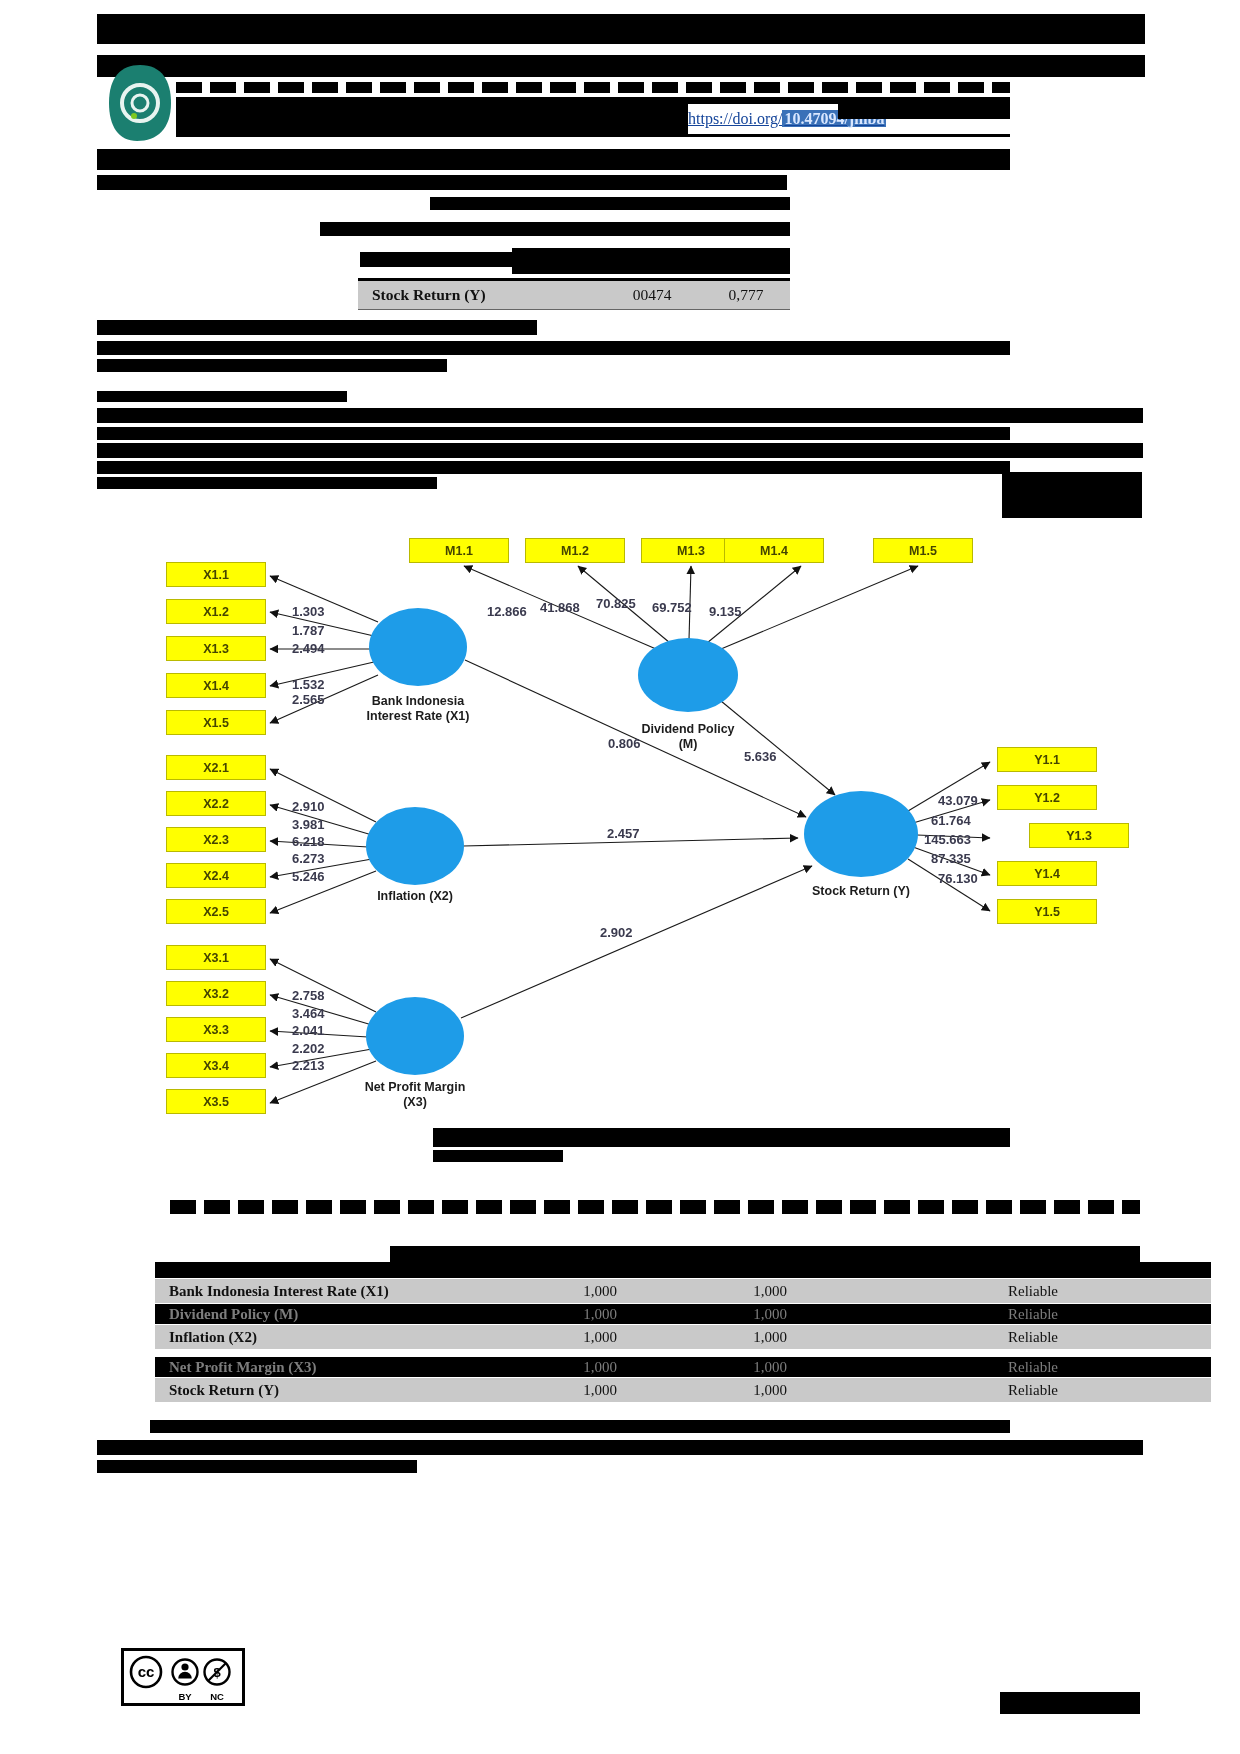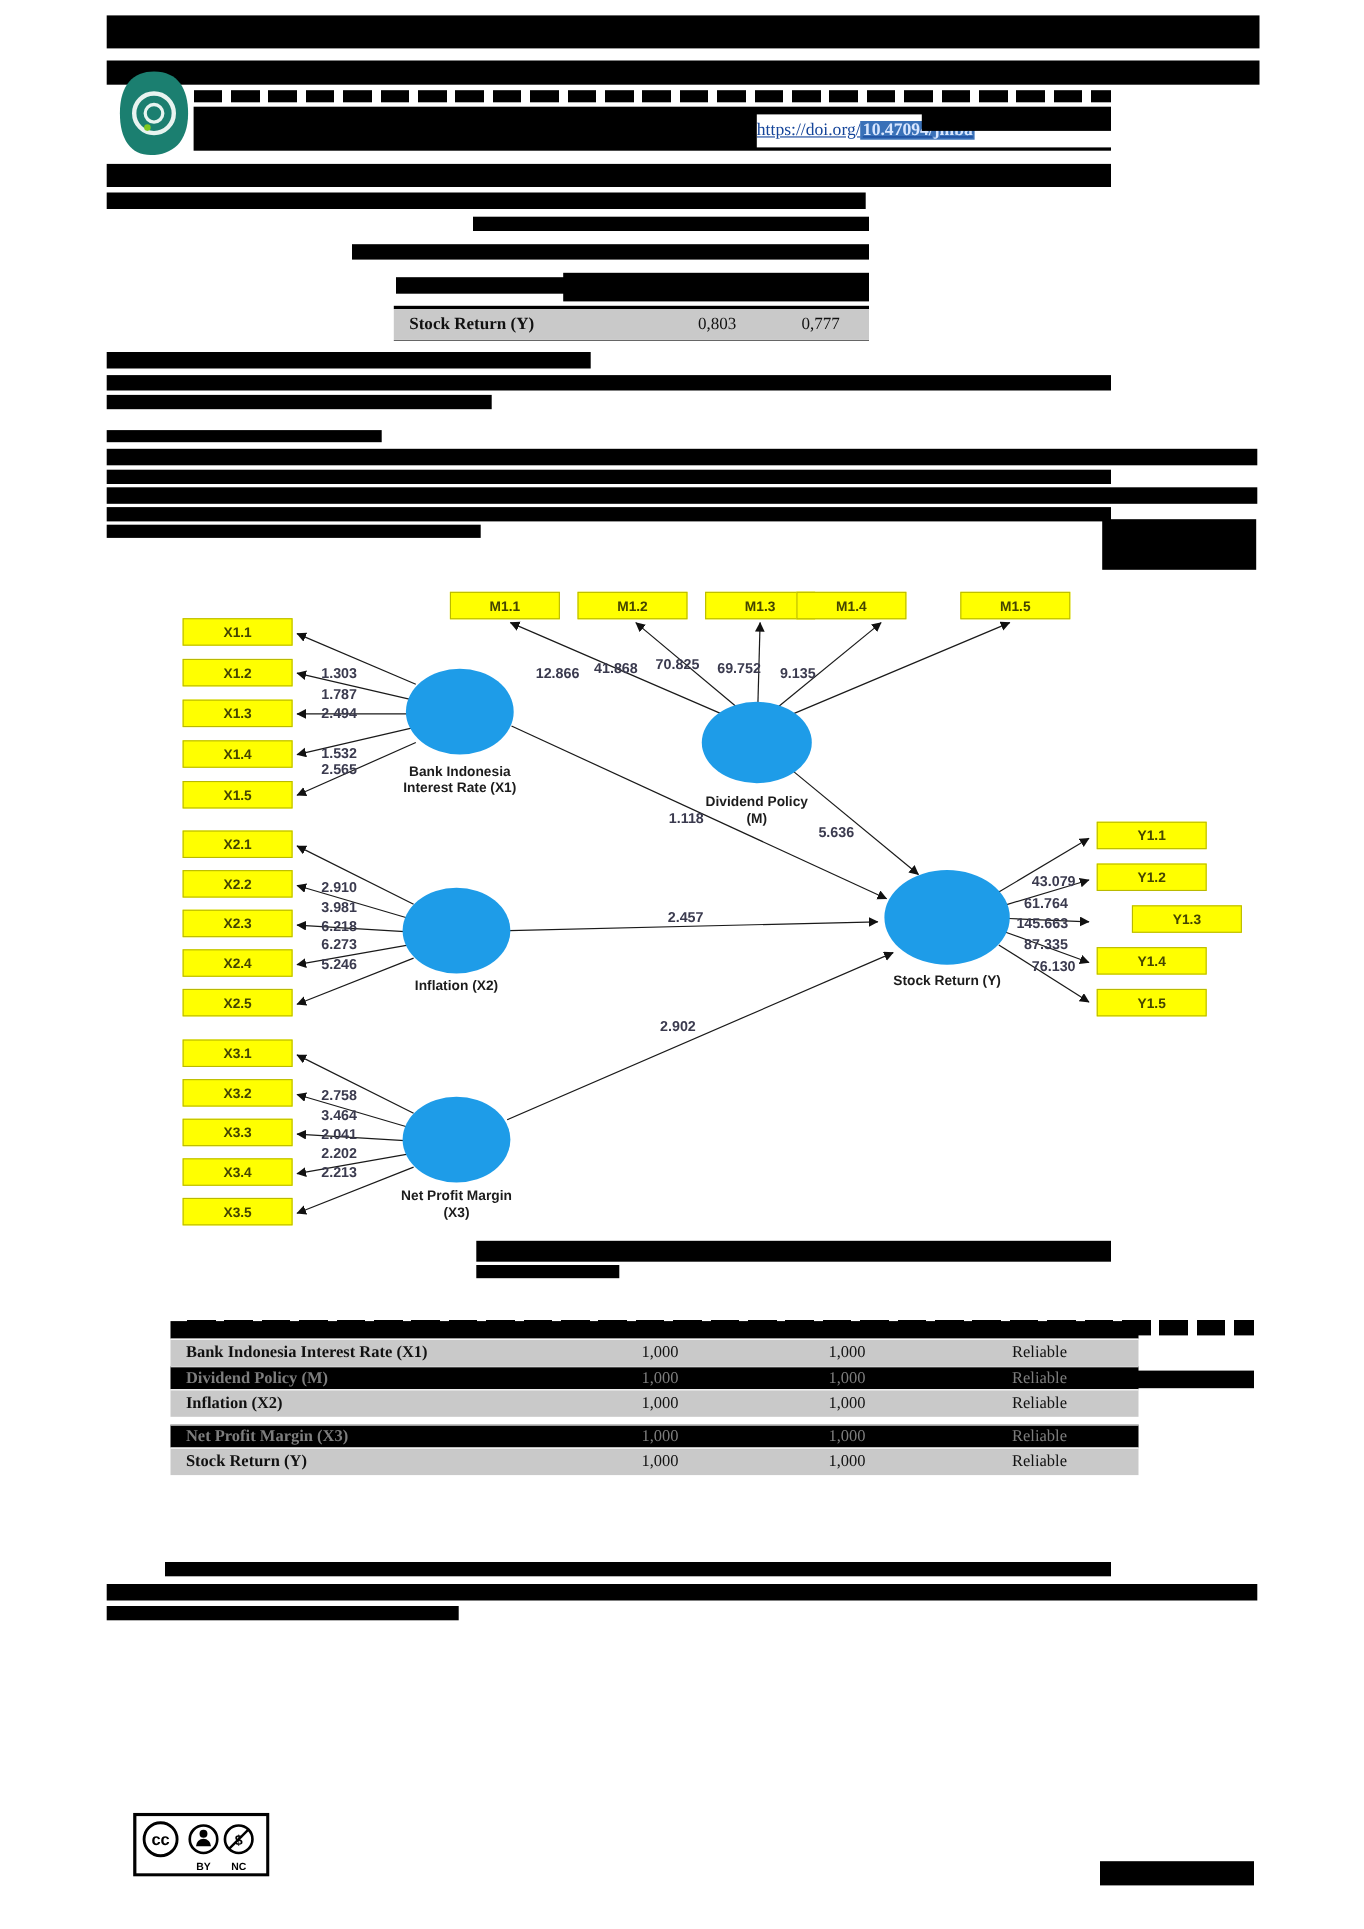--- a/index.html
+++ b/index.html
@@ -25,21 +25,21 @@
   #fig-layer{position:absolute;left:0;top:0;width:1240px;height:1754px;z-index:3;pointer-events:none;}
   .box{position:absolute;width:100px;height:25px;background:#ffff00;border:1.5px solid #b9b900;
        box-sizing:border-box;display:flex;align-items:center;justify-content:center;
        font:600 12.5px "Liberation Sans",sans-serif;color:#454500;}
   .ellipse{position:absolute;background:#1e9ce8;border-radius:50%;}
   .load{position:absolute;font:600 13px "Liberation Sans",sans-serif;color:#3a3a4e;}
   .lat-label{position:absolute;width:180px;text-align:center;font:600 12.5px "Liberation Sans",sans-serif;
              color:#1c1c1c;line-height:1.18;}
   .pathlab{position:absolute;font:600 13px "Liberation Sans",sans-serif;color:#3a3a4e;}
   
-  #table2{position:absolute;left:155px;top:1201px;width:880px;z-index:2;font-size:15px;color:#111;}
+  #table2{position:absolute;left:155px;top:1262px;width:1056px;z-index:2;font-size:15px;color:#111;}
   #t2-head{height:16px;background:#000;}
   .t2-row{display:flex;height:24px;align-items:center;background:#c9c9c9;border-top:1px solid #fff;}
   .t2-row.redacted{background:#000;color:#7d7d7d;height:20px;overflow:hidden;}
   .t2-c1{width:360px;padding-left:14px;font-weight:bold;box-sizing:border-box;}
   .t2-c2,.t2-c3{width:170px;text-align:center;}
   .t2-c4{flex:1;text-align:center;}
   
   #cc-badge{position:absolute;left:105px;top:1648px;z-index:2;padding-left:16px;}
 </style>
 </head>
@@ -69,21 +69,21 @@
   <div class="redact" style="left:97px;top:149px;width:913px;height:21px"></div>
   <div class="redact" style="left:97px;top:175px;width:690px;height:15px"></div>
   <div class="redact" style="left:430px;top:197px;width:360px;height:13px"></div>
   <div class="redact" style="left:320px;top:222px;width:470px;height:14px"></div>
   <div class="redact" style="left:360px;top:252px;width:160px;height:15px"></div>
   <div class="redact" style="left:512px;top:248px;width:278px;height:26px"></div>
 
   <div id="table1">
     <div class="t1-row">
       <div class="t1-label">Stock Return (Y)</div>
-      <div class="t1-v">0,803</div>
+      <div class="t1-v">00474</div>
       <div class="t1-v2">0,777</div>
     </div>
   </div>
 
   <div class="redact" style="left:97px;top:320px;width:440px;height:15px"></div>
   <div class="redact" style="left:97px;top:341px;width:913px;height:14px"></div>
   <div class="redact" style="left:97px;top:359px;width:350px;height:13px"></div>
   <div class="redact" style="left:97px;top:391px;width:250px;height:11px"></div>
   <div class="redact" style="left:97px;top:408px;width:1046px;height:15px"></div>
   <div class="redact" style="left:97px;top:427px;width:913px;height:13px"></div>
@@ -184,21 +184,21 @@
       <div class="ellipse" style="left: 369px; top: 608px; width: 98px; height: 78px;"></div>
       <div class="lat-label" style="left: 328px; top: 694px;">Bank Indonesia<div>Interest Rate (X1)</div></div>
       <div class="ellipse" style="left: 366px; top: 807px; width: 98px; height: 78px;"></div>
       <div class="lat-label" style="left: 325px; top: 889px;">Inflation (X2)</div>
       <div class="ellipse" style="left: 366px; top: 997px; width: 98px; height: 78px;"></div>
       <div class="lat-label" style="left: 325px; top: 1080px;">Net Profit Margin<div>(X3)</div></div>
       <div class="ellipse" style="left: 638px; top: 638px; width: 100px; height: 74px;"></div>
       <div class="lat-label" style="left: 598px; top: 722px;">Dividend Policy<div>(M)</div></div>
       <div class="ellipse" style="left: 804px; top: 791px; width: 114px; height: 86px;"></div>
       <div class="lat-label" style="left: 771px; top: 884px;">Stock Return (Y)</div>
-      <div class="pathlab" style="left: 608px; top: 736px;">1.118</div>
+      <div class="pathlab" style="left: 608px; top: 736px;">0.806</div>
       <div class="pathlab" style="left: 744px; top: 749px;">5.636</div>
       <div class="pathlab" style="left: 607px; top: 826px;">2.457</div>
       <div class="pathlab" style="left: 600px; top: 925px;">2.902</div>
     </div>
 
   <div class="redact" style="left:433px;top:1128px;width:577px;height:19px"></div>
   <div class="redact" style="left:433px;top:1150px;width:130px;height:12px"></div>
   <div class="redact dashed" style="left:170px;top:1200px;width:970px;height:14px"></div>
   <div class="redact" style="left:390px;top:1246px;width:750px;height:16px"></div>
 

